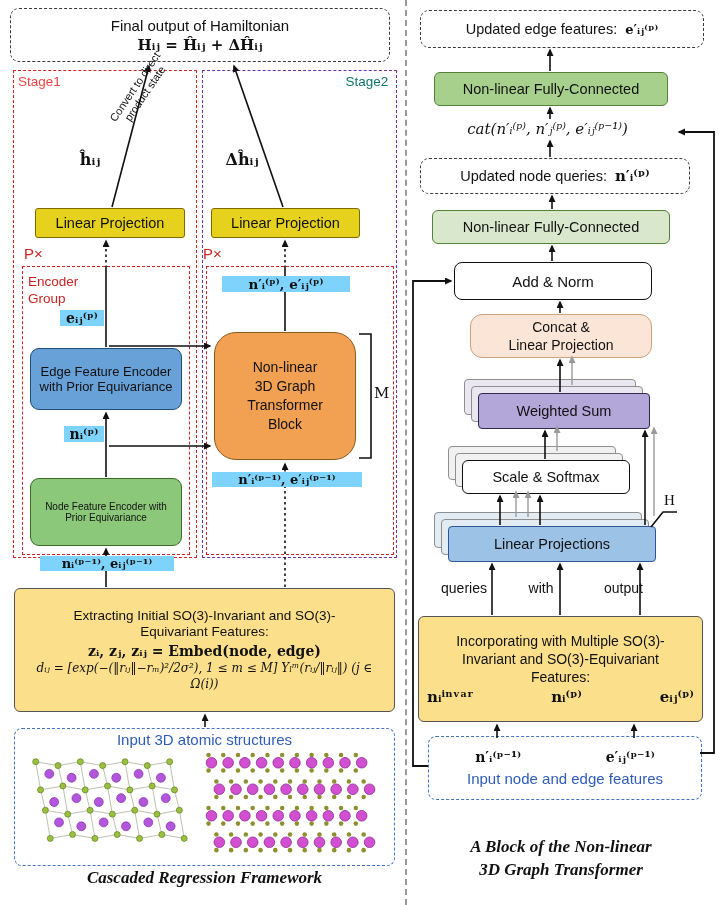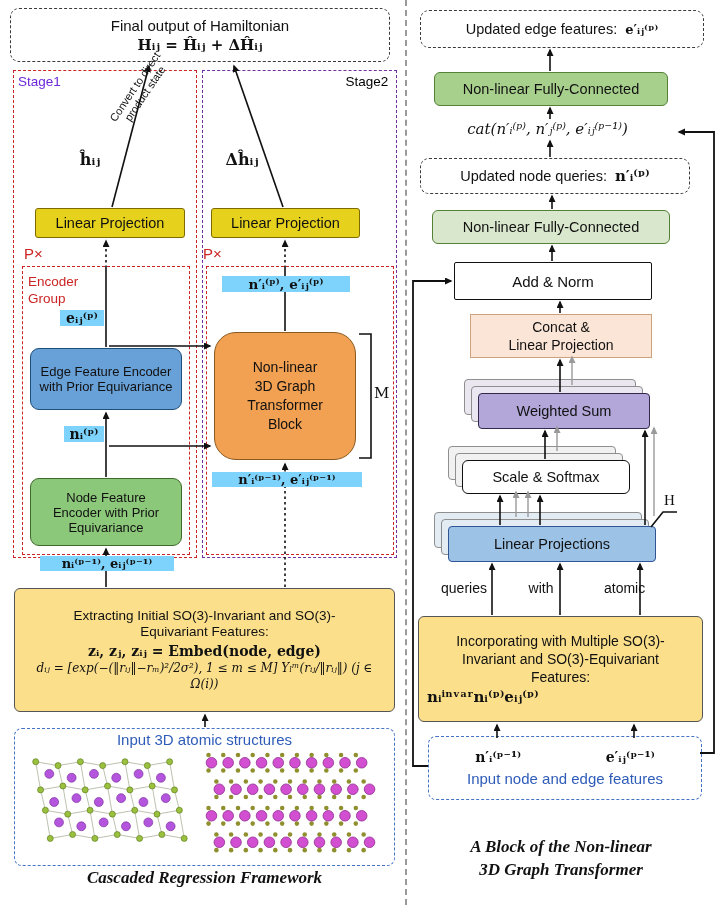--- a/index.html
+++ b/index.html
@@ -19,64 +19,64 @@
   .dashb{border:1.6px dashed #4472c4;border-radius:8px}
   .stk{position:absolute;border:1px solid #8f8f8f;border-radius:4px;z-index:1}
   .front{z-index:2}
   .yellow{background:#e6d21d;border:1.5px solid #7f6a00;border-radius:3px}
   .lightyellow{background:#fbdf8b;border:1.5px solid #555;border-radius:6px}
   .bluebox{background:#68a0d8;border:1.5px solid #1f4e79;border-radius:9px}
   .greenbox{background:#8cc87a;border:1.5px solid #3f6c2a;border-radius:9px}
   .orangebox{background:#f2a052;border:1.5px solid #8a5a20;border-radius:22px}
   .fcgreen{background:#a8d08d;border:1.5px solid #538135;border-radius:6px}
   .fcgreenlight{background:#d9e8cd;border:1.5px solid #538135;border-radius:6px}
-  .whitebox{background:#fff;border:1.6px solid #111;border-radius:2px}
-  .peach{background:#fbe5d6;border:1.2px solid #caa27e;border-radius:0}
+  .whitebox{background:#fff;border:1.6px solid #111;border-radius:8px}
+  .peach{background:#fbe5d6;border:1.2px solid #caa27e;border-radius:12px}
   .purplebox{background:#b3a6d9;border:1.5px solid #33294d;border-radius:4px}
   .lpjblue{background:#9cc2e6;border:1.5px solid #2f5597;border-radius:4px}
   .caption{font-family:"Liberation Serif","DejaVu Serif",serif;font-weight:bold;font-style:italic;font-size:17px}
   .bluetxt{color:#2e5cb8}
   .redtxt{color:#cc2424}
   svg.ov{position:absolute;left:0;top:0;z-index:5;pointer-events:none}
 </style>
 </head>
 <body>
 
 <div id="root">
 
   <div class="box col dashk" style="left:10px;top:8px;width:380px;height:54px;gap:2px">
     <span style="font-size:15px">Final output of Hamiltonian</span>
     <span class="math" style="font-size:15px">Hᵢⱼ = Ĥᵢⱼ + ΔĤᵢⱼ</span>
   </div>
 
   <div class="box dashr" style="left:13px;top:70px;width:184px;height:488px"></div>
   <div class="box dashp" style="left:202px;top:70px;width:195px;height:488px"></div>
-  <div class="lbl" style="left:18px;top:74px;color:#6d28d9;font-size:13.5px">Stage1</div>
-  <div class="lbl" style="left:342px;top:74px;width:50px;color:#000000;font-size:13.5px">Stage2</div>
+  <div class="lbl" style="left:18px;top:74px;color:#ef4444;font-size:13.5px">Stage1</div>
+  <div class="lbl" style="left:342px;top:74px;width:50px;color:#0f766e;font-size:13.5px">Stage2</div>
 
   <div class="lbl" style="left:96px;top:78px;width:88px;font-size:11px;line-height:1.12;transform:rotate(-56deg)">Convert to direct product state</div>
 
   <div class="lbl math" style="left:70px;top:150px;width:40px;font-size:16px">ĥᵢⱼ</div>
   <div class="lbl math" style="left:222px;top:150px;width:40px;font-size:16px">Δĥᵢⱼ</div>
 
   <div class="box yellow front" style="left:35px;top:208px;width:150px;height:30px;font-size:14.5px">Linear Projection</div>
   <div class="box yellow front" style="left:211px;top:208px;width:149px;height:30px;font-size:14.5px">Linear Projection</div>
 
   <div class="lbl redtxt" style="left:24px;top:245px;font-size:15px">P×</div>
   <div class="lbl redtxt" style="left:203px;top:245px;font-size:15px">P×</div>
 
   <div class="box dashr" style="left:22px;top:266px;width:168px;height:289px"></div>
   <div class="lbl redtxt pre" style="left:28px;top:274px;font-size:13.5px;text-align:left;line-height:1.25">Encoder
 Group</div>
 
   <div class="lbl math onl" style="left:60px;top:310px;width:44px;font-size:14px">eᵢⱼ⁽ᵖ⁾</div>
   <div class="box bluebox front" style="left:30px;top:348px;width:152px;height:62px;font-size:13px;padding:2px 6px">Edge Feature Encoder with Prior Equivariance</div>
 
   <div class="lbl math onl" style="left:64px;top:426px;width:40px;font-size:14px">nᵢ⁽ᵖ⁾</div>
-  <div class="box greenbox front" style="left:30px;top:478px;width:152px;height:68px;font-size:13px;padding:2px 16px">Node Feature Encoder with Prior Equivariance</div>
+  <div class="box greenbox front" style="left:30px;top:478px;width:152px;height:68px;font-size:10px;padding:2px 6px">Node Feature Encoder with Prior Equivariance</div>
 
   <div class="box dashr" style="left:206px;top:266px;width:188px;height:289px"></div>
   <div class="lbl math onl" style="left:222px;top:276px;width:128px;font-size:13.5px">n′ᵢ⁽ᵖ⁾, e′ᵢⱼ⁽ᵖ⁾</div>
   <div class="box orangebox front pre" style="left:214px;top:332px;width:142px;height:128px;font-size:14px;line-height:1.35">Non-linear
 3D Graph
 Transformer
 Block</div>
   <div class="lbl math" style="left:374px;top:384px;font-size:15px;font-weight:normal">M</div>
   <div class="lbl math onl" style="left:212px;top:472px;width:150px;font-size:13px">n′ᵢ⁽ᵖ⁻¹⁾, e′ᵢⱼ⁽ᵖ⁻¹⁾</div>
 
@@ -348,27 +348,27 @@
   <div class="stk" style="left:455px;top:453px;width:168px;height:34px;background:#f1f1f1"></div>
   <div class="box whitebox front" style="left:462px;top:460px;width:168px;height:34px;font-size:14.5px;border-radius:6px">Scale &amp; Softmax</div>
 
   <div class="stk" style="left:434px;top:512px;width:208px;height:36px;background:#e3ebf3"></div>
   <div class="stk" style="left:441px;top:519px;width:208px;height:36px;background:#e3ebf3"></div>
   <div class="box lpjblue front" style="left:448px;top:526px;width:208px;height:36px;font-size:14.5px">Linear Projections</div>
   <div class="lbl" style="left:664px;top:492px;font-family:'Liberation Serif','DejaVu Serif',serif;font-size:15px">H</div>
 
   <div class="lbl" style="left:438px;top:580px;width:52px;font-size:14px">queries</div>
   <div class="lbl" style="left:524px;top:580px;width:34px;font-size:14px">with</div>
-  <div class="lbl" style="left:604px;top:580px;width:34px;font-size:14px">atomic</div>
+  <div class="lbl" style="left:604px;top:580px;width:34px;font-size:14px">output</div>
 
   <div class="box col lightyellow front" style="left:418px;top:616px;width:285px;height:106px;gap:2px;padding:6px 8px">
     <span class="pre" style="font-size:14px;line-height:1.3">Incorporating with Multiple SO(3)-
 Invariant and SO(3)-Equivariant
 Features:</span>
-    <span style="display:flex;width:100%;justify-content:flex-start;align-items:baseline">
+    <span style="display:flex;width:100%;justify-content:space-between;align-items:baseline">
       <span class="math" style="font-size:15px">nᵢⁱⁿᵛᵃʳ</span>
       <span class="math" style="font-size:15px">nᵢ⁽ᵖ⁾</span>
       <span class="math" style="font-size:15px">eᵢⱼ⁽ᵖ⁾</span>
     </span>
   </div>
 
   <div class="box col dashb" style="left:428px;top:736px;width:274px;height:64px;padding:12px 4px;gap:5px">
     <span style="display:flex;width:100%;justify-content:space-around">
       <span class="math" style="font-size:14px">n′ᵢ⁽ᵖ⁻¹⁾</span>
       <span class="math" style="font-size:14px">e′ᵢⱼ⁽ᵖ⁻¹⁾</span>

